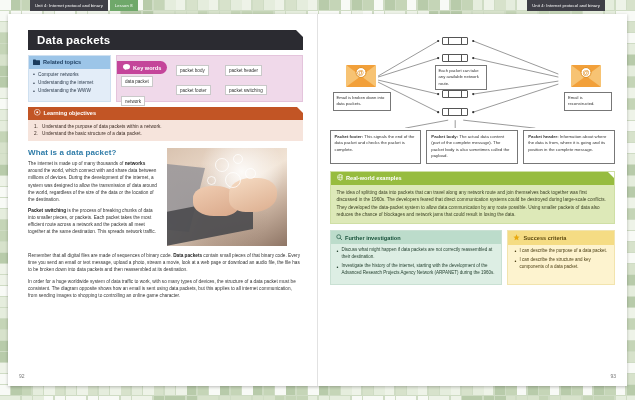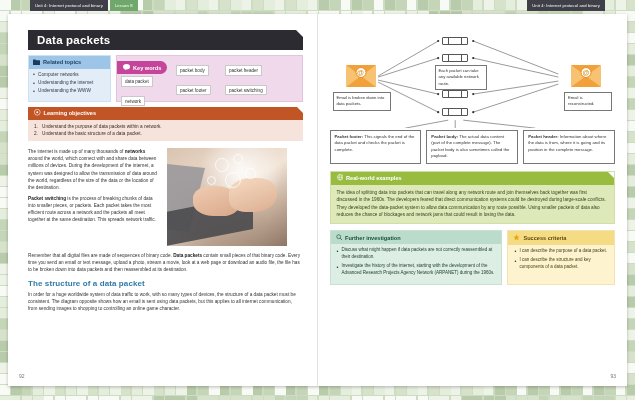--- a/index.html
+++ b/index.html
@@ -2503,41 +2503,41 @@
           <span class="corner"></span>
         </div>
         <div class="obj-body">
           <li><span class="n">1.</span><span>Understand the purpose of data packets within a network.</span></li>
           <li><span class="n">2.</span><span>Understand the basic structure of a data packet.</span></li>
         </div>
       </div>
 
       <div class="cols">
         <div class="colA">
+          <h2 class="sec">What is a data packet?</h2>
           <p class="body">The internet is made up of many thousands of <b>networks</b> around the world, which connect with and share data between millions of devices. During the development of the internet, a system was designed to allow the transmission of data around the world, regardless of the size of the data or the location of the destination.</p>
           <p class="body"><b>Packet switching</b> is the process of breaking chunks of data into smaller pieces, or packets. Each packet takes the most efficient route across a network and the packets all meet together at the same destination. This spreads network traffic.</p>
         </div>
         <div class="colB">
           <div class="photo">
             <div class="lid"></div>
             <div class="lap"></div>
             <div class="hand1"></div>
             <div class="hand2"></div>
             <div class="bokeh" style="left:48px; top:10px; width:14px; height:14px;"></div>
             <div class="bokeh" style="left:66px; top:6px; width:10px; height:10px;"></div>
             <div class="bokeh" style="left:58px; top:24px; width:16px; height:16px;"></div>
             <div class="bokeh" style="left:78px; top:20px; width:11px; height:11px;"></div>
             <div class="bokeh" style="left:40px; top:28px; width:9px; height:9px;"></div>
           </div>
         </div>
       </div>
 
       <div class="full">
         <p class="body">Remember that all digital files are made of sequences of binary code. <b>Data packets</b> contain small pieces of that binary code. Every time you send an email or text message, upload a photo, stream a movie, look at a web page or download an audio file, the file has to be broken down into data packets and then reassembled at its destination.</p>
-        <h2 class="sec" style="margin-top:5px;">The structure of a data packet</h2>
         <p class="body">In order for a huge worldwide system of data traffic to work, with so many types of devices, the structure of a data packet must be consistent. The diagram opposite shows how an email is sent using data packets, but this applies to all internet communication, from sending images to shopping to controlling an online game character.</p>
       </div>
 
       <div class="pagenum l">92</div>
     </div>
   </div>
 
   <div class="page right">
     <div class="rp">
 

